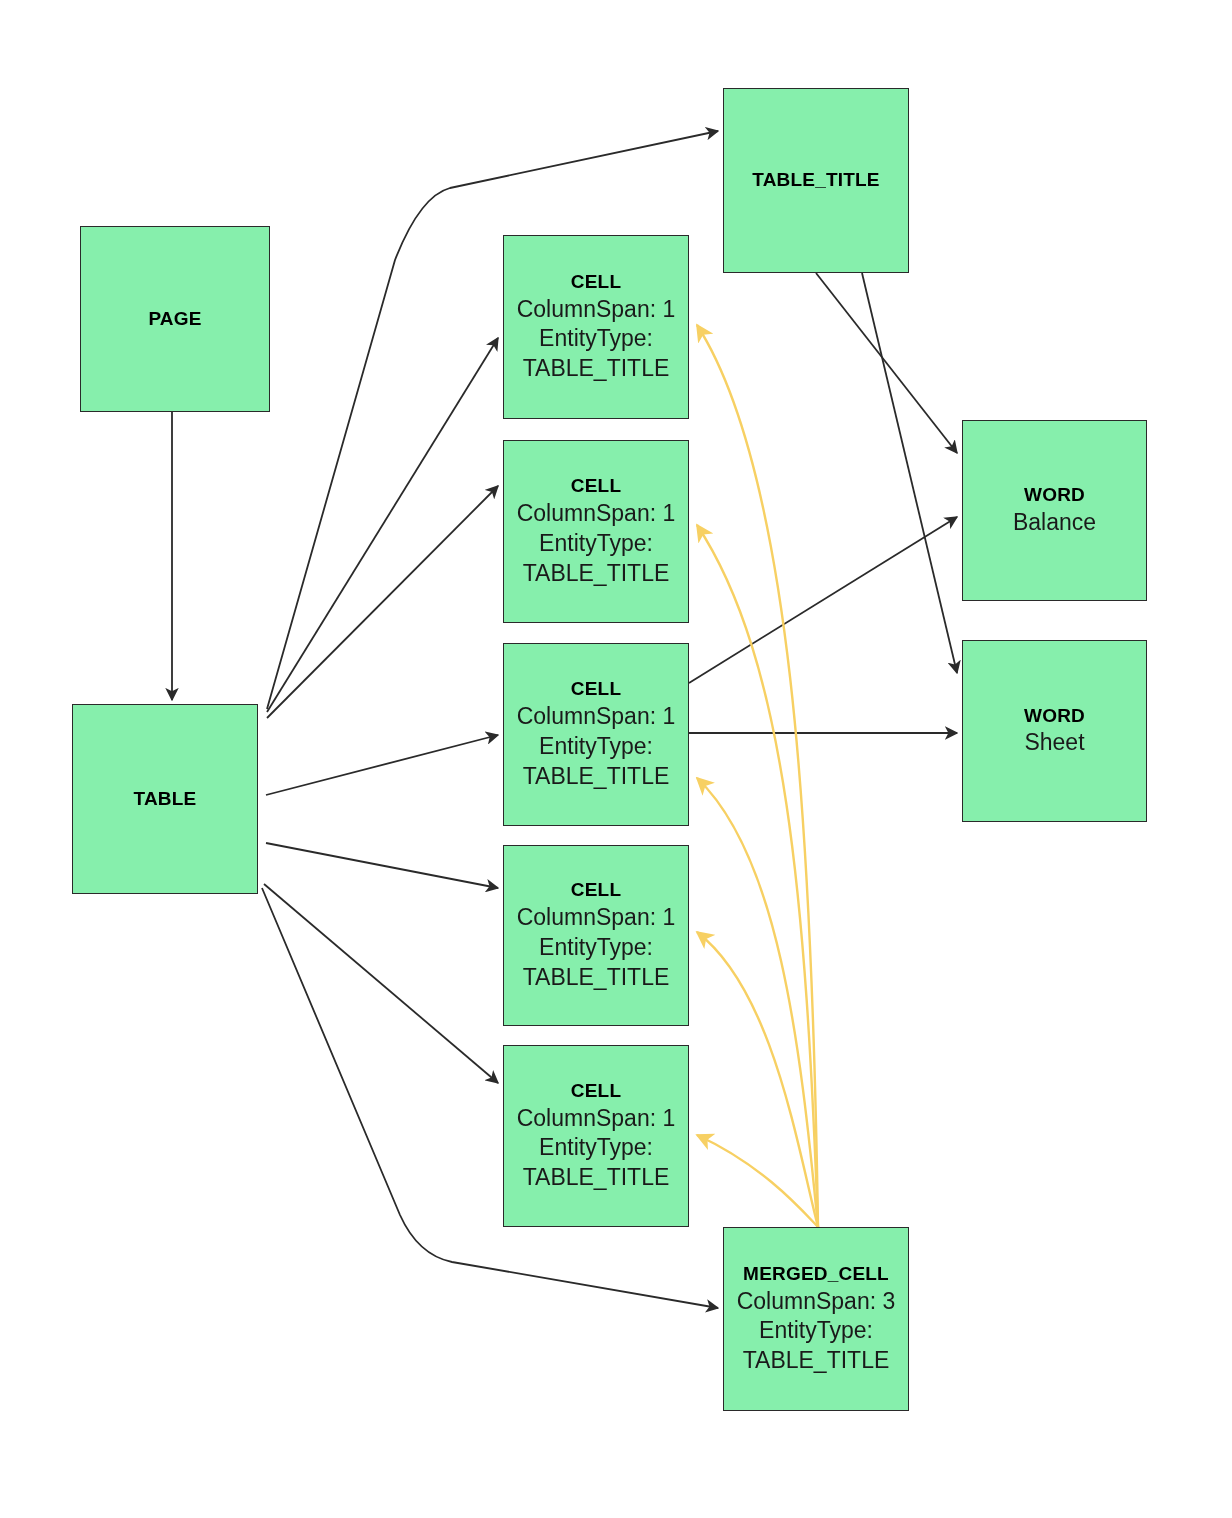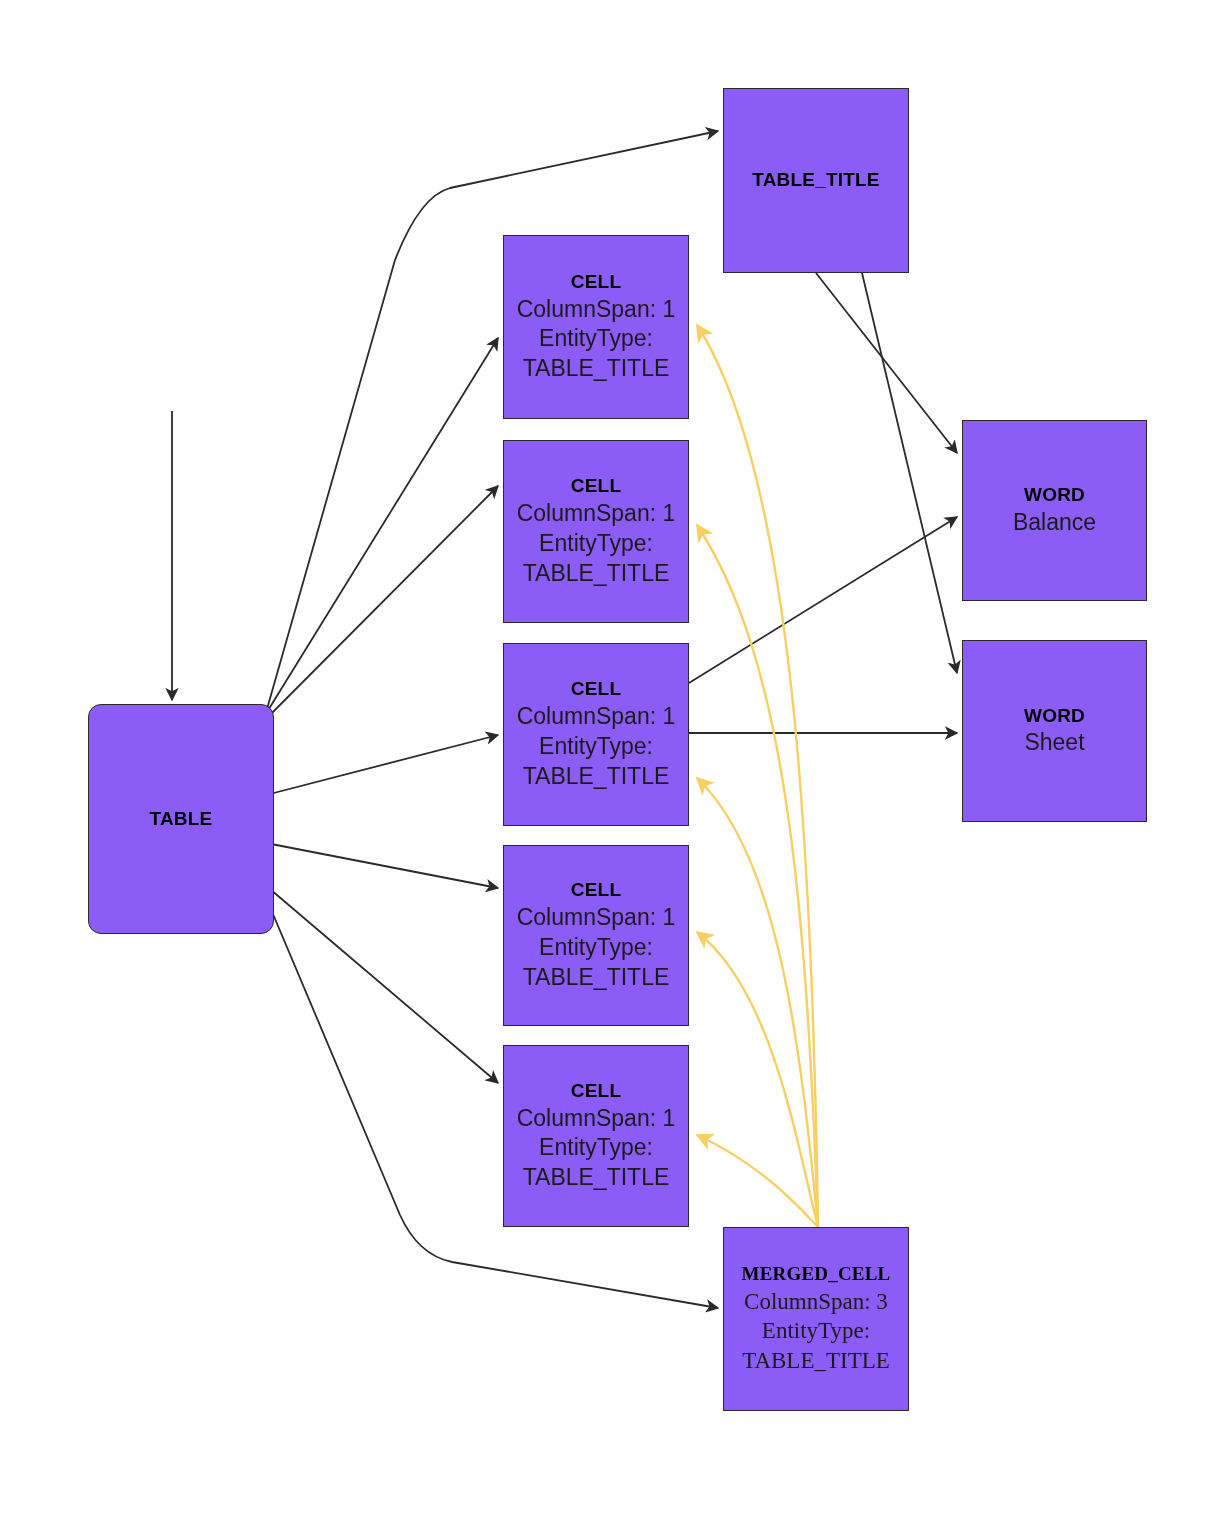--- a/index.html
+++ b/index.html
@@ -23,21 +23,21 @@
     position: absolute;
     top: 0;
     left: 0;
     width: 1232px;
     height: 1518px;
   }
   .node-box {
     position: absolute;
     box-sizing: border-box;
     border: 1.6px solid #2a2a2a;
-    background: #8b5cf6;
+    background: #86efac;
     display: flex;
     flex-direction: column;
     align-items: center;
     justify-content: center;
     text-align: center;
     line-height: 1.30;
     z-index: 5;
   }
   .node-title {
     font-weight: bold;
@@ -96,22 +96,25 @@
 
     <path d="M 818 1227 C 806 900 786 660 697 525" fill="none" stroke="#f7d063" stroke-width="2.4" marker-end="url(#arrow-yellow)"></path>
 
     <path d="M 818 1227 C 800 1040 778 855 697 778" fill="none" stroke="#f7d063" stroke-width="2.4" marker-end="url(#arrow-yellow)"></path>
 
     <path d="M 818 1227 C 796 1140 772 990 697 932" fill="none" stroke="#f7d063" stroke-width="2.4" marker-end="url(#arrow-yellow)"></path>
 
     <path d="M 818 1227 C 800 1208 762 1165 697 1135" fill="none" stroke="#f7d063" stroke-width="2.4" marker-end="url(#arrow-yellow)"></path>
   </svg>
 
+  <div class="node-box" style="left:80px; top:226px; width:190px; height:186px;">
+    <div class="node-title">PAGE</div>
+  </div>
 
-  <div class="node-box" style="left:88px; top:704px; width:186px; height:230px;border-radius:13px;">
+  <div class="node-box" style="left:72px; top:704px; width:186px; height:190px;">
     <div class="node-title">TABLE</div>
   </div>
 
   <div class="node-box" style="left:723px; top:88px; width:186px; height:185px;">
     <div class="node-title">TABLE_TITLE</div>
   </div>
 
   <div class="node-box" style="left:503px; top:235px; width:186px; height:184px;">
     <div class="node-title">CELL</div>
     <div class="node-line">ColumnSpan: 1</div>
@@ -140,21 +143,21 @@
     <div class="node-line">TABLE_TITLE</div>
   </div>
 
   <div class="node-box" style="left:503px; top:1045px; width:186px; height:182px;">
     <div class="node-title">CELL</div>
     <div class="node-line">ColumnSpan: 1</div>
     <div class="node-line">EntityType:</div>
     <div class="node-line">TABLE_TITLE</div>
   </div>
 
-  <div class="node-box" style="left:723px; top:1227px; width:186px; height:184px;font-family:Liberation Serif, serif;">
+  <div class="node-box" style="left:723px; top:1227px; width:186px; height:184px;">
     <div class="node-title">MERGED_CELL</div>
     <div class="node-line">ColumnSpan: 3</div>
     <div class="node-line">EntityType:</div>
     <div class="node-line">TABLE_TITLE</div>
   </div>
 
   <div class="node-box" style="left:962px; top:420px; width:185px; height:181px;">
     <div class="node-title">WORD</div>
     <div class="node-line">Balance</div>
   </div>

